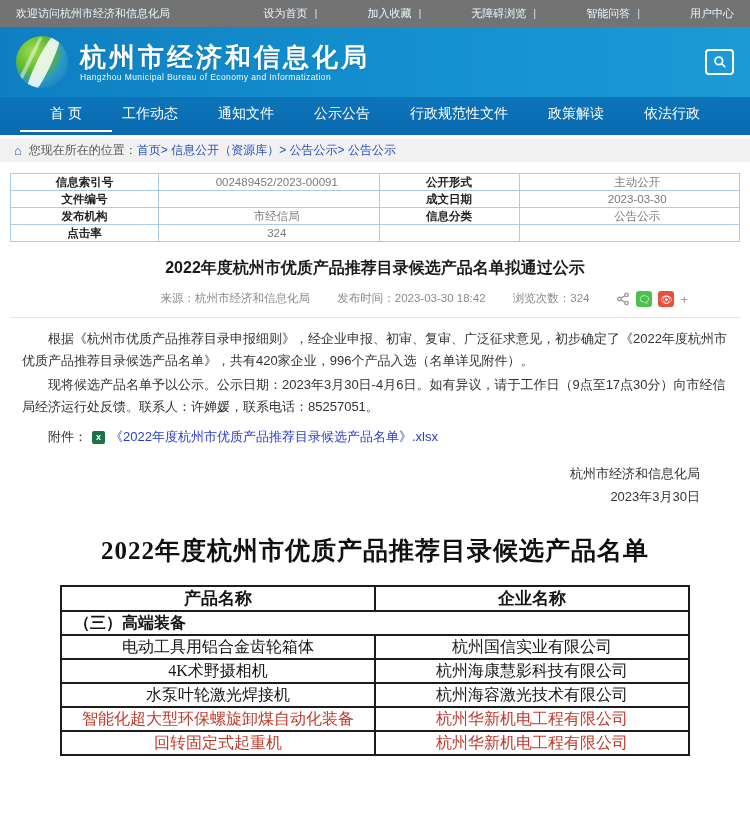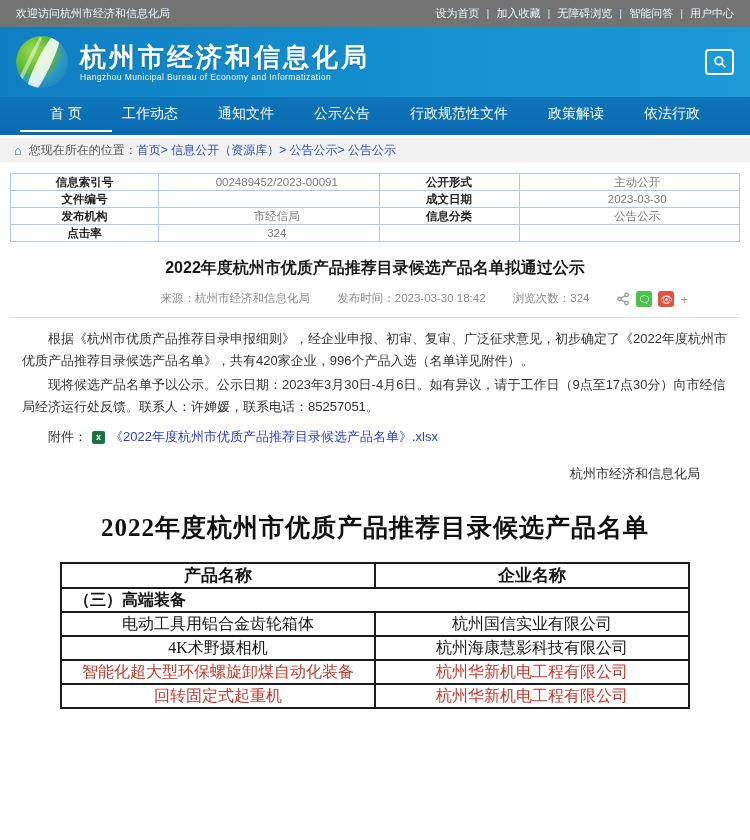--- a/index.html
+++ b/index.html
@@ -2,21 +2,21 @@
 <html><head>
 <meta charset="utf-8">
 <style>
   * { margin:0; padding:0; box-sizing:border-box; }
   html,body { width:750px; height:840px; background:#fff; overflow:hidden;
               font-family:"Liberation Sans","DejaVu Sans",sans-serif; }
 
   
   .topbar { height:27px; background:#737373; color:#eaf6fd; font-size:11px;
             display:flex; align-items:center; justify-content:space-between; padding:0 16px; }
-  .topbar-links { display:flex; align-items:center; }
+  .topbar-links { display:flex; align-items:center;gap:43px; }
   .topbar-links span { cursor:pointer; }
   .topbar-links span:not(:last-child)::after { content:"|"; margin:0 7px; color:#bfe3f6; }
 
   
   .header { height:70px; background:linear-gradient(90deg,#0f7fc2 0%,#1490cf 55%,#1b9ad6 100%);
             display:flex; align-items:center; padding:0 16px; position:relative; }
   .logo { width:52px; height:52px; border-radius:50%; flex:0 0 auto;
           background:radial-gradient(circle at 32% 30%,#9edb4e 0%,#5cb832 38%,#2a97c8 62%,#1173ad 100%);
           position:relative; overflow:hidden; }
   .logo::after { content:""; position:absolute; left:20px; top:-6px; width:14px; height:70px;
@@ -193,20 +193,21 @@
     <p>根据《杭州市优质产品推荐目录申报细则》，经企业申报、初审、复审、广泛征求意见，初步确定了《2022年度杭州市优质产品推荐目录候选产品名单》，共有420家企业，996个产品入选（名单详见附件）。</p>
     <p>现将候选产品名单予以公示。公示日期：2023年3月30日-4月6日。如有异议，请于工作日（9点至17点30分）向市经信局经济运行处反馈。联系人：许婵媛，联系电话：85257051。</p>
   </div>
   <div class="attach">
     <span>附件：</span>
     <span class="xlsx-ic">x</span>
     <a>《2022年度杭州市优质产品推荐目录候选产品名单》.xlsx</a>
   </div>
   <div class="sig">
     <div>杭州市经济和信息化局</div>
+    <div>2023年3月30日</div>
   </div>
 </div>
 
 <div class="docimg">
   <div class="doc-title">2022年度杭州市优质产品推荐目录候选产品名单</div>
   <table class="doc-table">
     <tbody>
         <tr>
       <th style="width:50%">产品名称</th>
       <th style="width:50%">企业名称</th>
@@ -215,20 +216,24 @@
       <td class="section" colspan="2">（三）高端装备</td>
     </tr>
     <tr>
       <td>电动工具用铝合金齿轮箱体</td>
       <td>杭州国信实业有限公司</td>
     </tr>
     <tr>
       <td>4K术野摄相机</td>
       <td>杭州海康慧影科技有限公司</td>
     </tr>
+    <tr>
+      <td>水泵叶轮激光焊接机</td>
+      <td>杭州海容激光技术有限公司</td>
+    </tr>
     <tr class="red">
       <td>智能化超大型环保螺旋卸煤自动化装备</td>
       <td>杭州华新机电工程有限公司</td>
     </tr>
     <tr class="red">
       <td>回转固定式起重机</td>
       <td>杭州华新机电工程有限公司</td>
     </tr>
   </tbody>
     </table>

